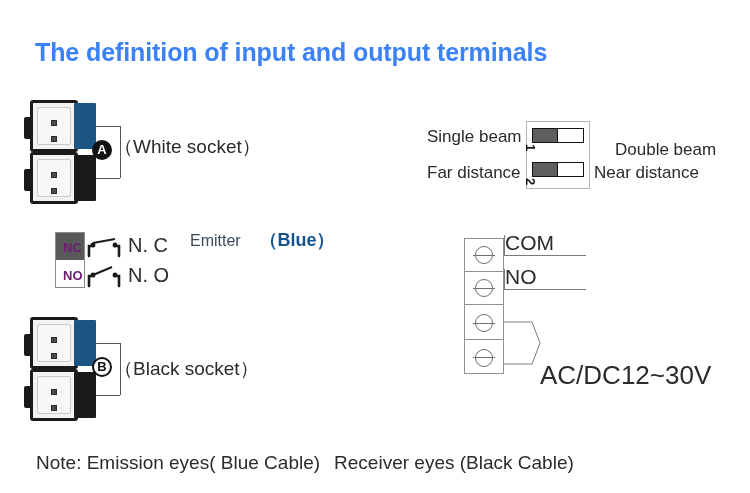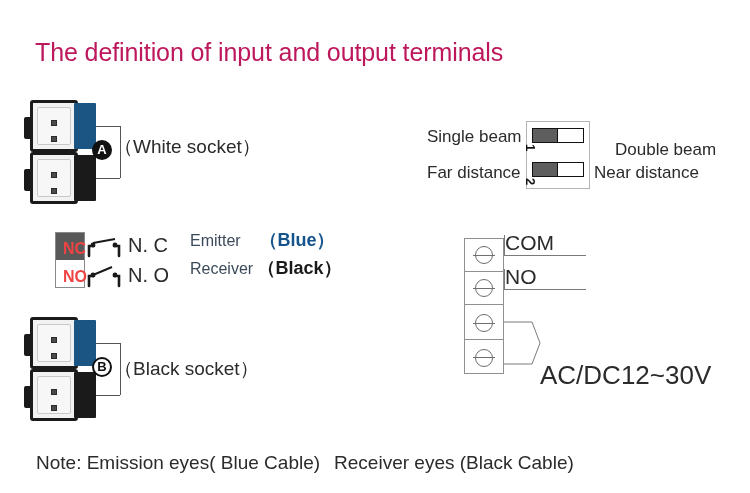--- a/index.html
+++ b/index.html
@@ -18,22 +18,22 @@
   .stage {
     position: absolute;
     inset: 0;
   }
   
   .page-title {
     position: absolute;
     left: 35px;
     top: 38px;
     font-size: 25px;
-    font-weight: normal;
-    color: #be185d;
+    font-weight: bold;
+    color: #3b82f6;
     letter-spacing: -0.1px;
     white-space: nowrap;
     text-align: center;
   }
   
   .socket-group { position: absolute; }
   .conn {
     position: absolute;
     width: 48px;
     height: 52px;
@@ -122,23 +122,23 @@
     background: #ffffff;
   }
   .relay-box .half-top {
     position: absolute;
     left: 0; top: 0; right: 0;
     height: 50%;
     background: #595959;
   }
   .relay-tag {
     position: absolute;
-    font-size: 16px;
+    font-size: 13px;
     font-weight: bold;
-    color: #ef4444;
+    color: #701a75;
     white-space: nowrap;
     padding-left: 36px;
   }
   .contact-label {
     position: absolute;
     font-size: 20px;
     color: #2b2b2b;
     white-space: nowrap;
     text-align: center;
   }
@@ -319,24 +319,20 @@
       <circle cx="29" cy="13" r="2.4" fill="#1a1a1a"></circle>
     </svg>
     <div class="contact-label" style="left:128px; top:264px;">N. O</div>
   </div>
 
   <div class="emit-text" style="left:190px; top:228px;">
     <span class="lead">Emitter</span>
     <span style="display:inline-block;width:10px;"></span>
     <span class="val-blue">（</span><span class="val-blue">Blue</span><span class="val-blue">）</span>
   </div>
-  <div class="emit-text" style="left:190px; top:256px;">
-    <span class="lead">Receiver</span>
-    <span class="val-black">（</span><span class="val-black">Black</span><span class="val-black">）</span>
-  </div>
 
   <div class="socket-group" style="left:0; top:0;">
 
     <div class="conn" style="left:30px; top:317px;">
       <div class="conn-tab"></div>
       <div class="conn-inner">
         <div class="pin p1"></div>
         <div class="pin p2"></div>
       </div>
     </div>

